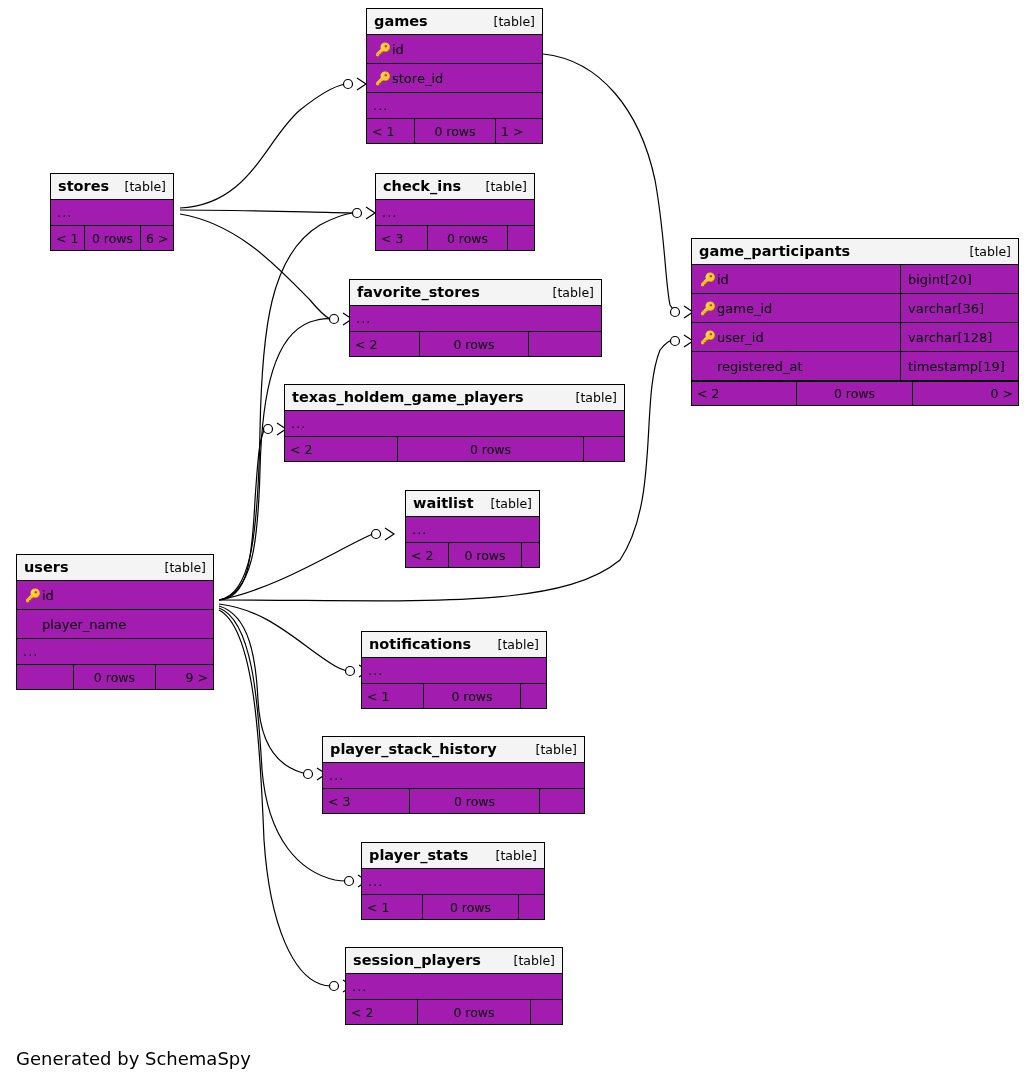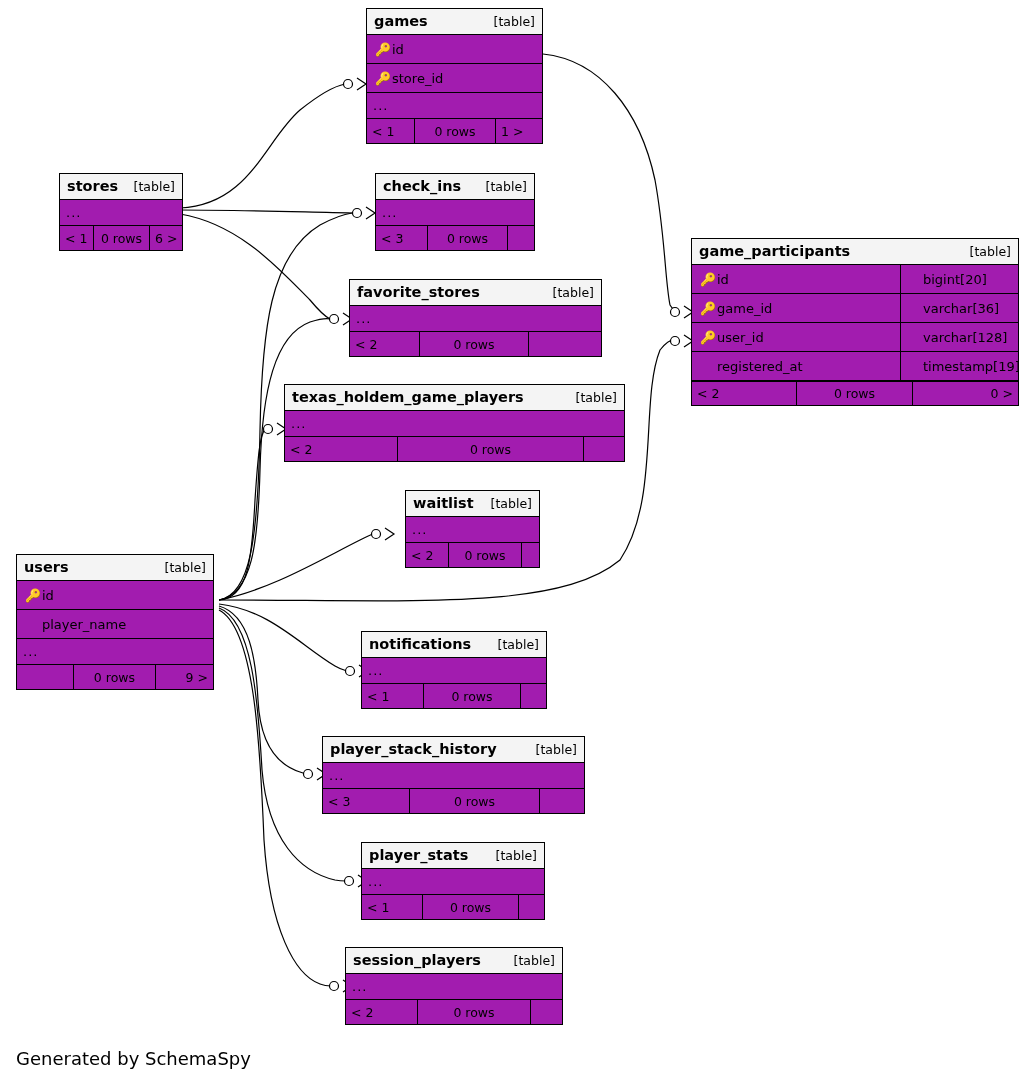--- a/index.html
+++ b/index.html
@@ -67,21 +67,21 @@
     padding-left: 8px;
     display: flex;
     align-items: center;
     gap: 6px;
     overflow: hidden;
     white-space: nowrap;
   }
   .col-type {
     flex: 0 0 auto;
     border-left: 1px solid #000000;
-    padding-left: 22px;
+    padding-left: 7px;
     height: 100%;
     display: flex;
     align-items: center;
     box-sizing: border-box;
   }
   .key-icon {
     display: inline-block;
     width: 11px;
     text-align: center;
     font-size: 13px;
@@ -204,21 +204,21 @@
         </span>
     </div>
     <div class="ellipsis-row">...</div>
     <div class="footer-row">
       <span class="footer-cell f-left" style="width:48px">&lt; 1</span>
       <span class="footer-cell" style="width:81px">0 rows</span>
       <span class="footer-cell f-left" style="width:46px">1 &gt;</span>
     </div>
   </div>
 
-  <div class="table-node" style="left:59px; top:173px; width:124px;">
+  <div class="table-node" style="left:50px; top:173px; width:124px;">
     <div class="tbl-title">
       <span class="tname">stores</span>
       <span class="ttag">[table]</span>
     </div>
     <div class="ellipsis-row">...</div>
     <div class="footer-row">
       <span class="footer-cell f-left" style="width:34px">&lt; 1</span>
       <span class="footer-cell" style="width:56px">0 rows</span>
       <span class="footer-cell f-left" style="width:32px">6 &gt;</span>
     </div>

